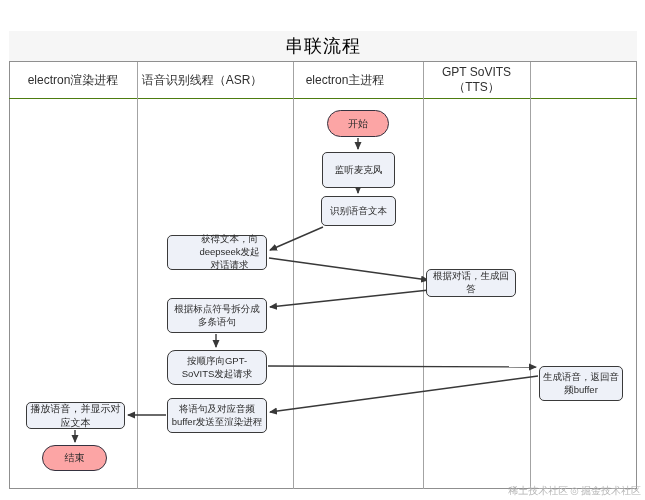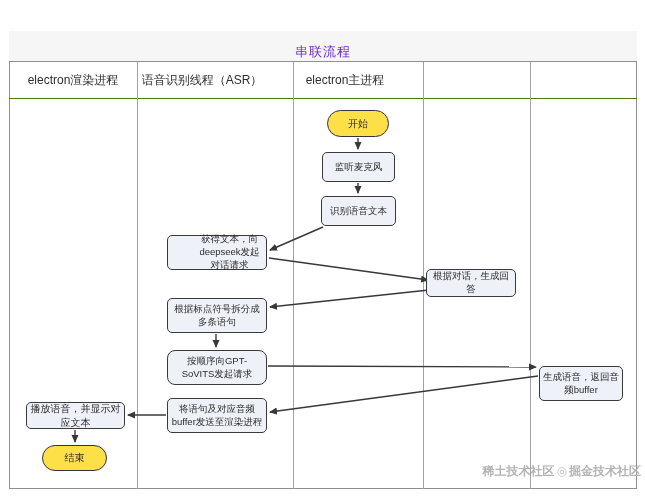--- a/index.html
+++ b/index.html
@@ -12,22 +12,22 @@
   }
   #stage { position: absolute; left: 0; top: 0; width: 645px; height: 500px; }
 
   .frame {
     position: absolute; left: 9px; top: 31px; width: 628px; height: 458px;
     border: 1px solid #8f8f8f; background: #ffffff;
   }
   .title-row {
     position: absolute; left: 9px; top: 31px; width: 628px; height: 31px;
     background: #f6f6f6; border-bottom: 1px solid #8f8f8f;
-    display: flex; align-items: flex-end; justify-content: center;
-    font-size: 13px; color: #6d28d9; letter-spacing: 1px;
+    display: flex; align-items: center; justify-content: center;
+    font-size: 18px; color: #000000; letter-spacing: 1px;
   }
   .header-row {
     position: absolute; left: 9px; top: 62px; width: 628px; height: 37px;
     display: flex; border-bottom: 1px solid #4d7c0f;
   }
   .lane-header {
     display: flex; align-items: center; justify-content: center;
     font-size: 12px; color: #2f2f2f; text-align: center;
   }
   .lane-divider {
@@ -37,47 +37,47 @@
 
   .node {
     position: absolute; display: flex; align-items: center; justify-content: center;
     text-align: center; font-size: 9.5px; line-height: 1.35; color: #2b2b2b;
     padding: 2px 3px;
   }
   .node.rect {
     background: #eef1f8; border: 1.3px solid #3a3a3a; border-radius: 5px;
   }
   .node.stadium {
-    background: #fde047; border: 1.3px solid #35323f; border-radius: 14px;
+    background: #fca5a5; border: 1.3px solid #35323f; border-radius: 14px;
     font-size: 10px;
   }
   .node.small { font-size: 10px; }
 
   svg.edges { position: absolute; left: 0; top: 0; width: 645px; height: 500px; pointer-events: none; }
 
   .watermark {
-    position: absolute; right: 4px; bottom: 20px;
-    font-size: 12px; color: #b3b3b3; white-space: nowrap;
+    position: absolute; right: 4px; bottom: 2px;
+    font-size: 10px; color: #b3b3b3; white-space: nowrap;
     background: transparent;
-    font-weight: bold;
   }
   .watermark .logo { color: #c0c0c0; margin: 0 2px; }
 </style>
 </head>
 <body>
 
 <div id="stage">
   <div class="frame"></div>
   <div class="title-row">
     <span>串联流程</span>
   </div>
   <div class="header-row" id="lane-headers">
       <div class="lane-header" style="width: 128px;">electron渲染进程</div>
       <div class="lane-header" style="width: 130px;">语音识别线程（ASR）</div>
       <div class="lane-header" style="width: 156px;">electron主进程</div>
+      <div class="lane-header" style="width: 107px;">GPT SoVITS（TTS）</div>
     </div>
   <div id="lane-dividers">
       <div class="lane-divider" style="left: 137px;"></div>
       <div class="lane-divider" style="left: 293px;"></div>
       <div class="lane-divider" style="left: 423px;"></div>
       <div class="lane-divider" style="left: 530px;"></div>
     </div>
 
   <svg class="edges" id="edge-layer" viewBox="0 0 645 500">
     <defs>
@@ -94,21 +94,21 @@
         <line x1="216" y1="334" x2="216" y2="347" stroke="#383838" stroke-width="1.4" marker-end="url(#arrow)"></line>
         <line x1="268" y1="366" x2="536" y2="367" stroke="#383838" stroke-width="1.4" marker-end="url(#arrow)"></line>
         <line x1="538" y1="376" x2="270" y2="412" stroke="#383838" stroke-width="1.4" marker-end="url(#arrow)"></line>
         <line x1="166" y1="415" x2="128" y2="415" stroke="#383838" stroke-width="1.4" marker-end="url(#arrow)"></line>
         <line x1="75" y1="430" x2="75" y2="442" stroke="#383838" stroke-width="1.4" marker-end="url(#arrow)"></line>
       </g>
   </svg>
 
   <div id="node-layer">
       <div class="node stadium" style="left: 327px; top: 110px; width: 62px; height: 27px;">开始</div>
-      <div class="node rect" style="left: 322px; top: 152px; width: 73px; height: 30px;">监听麦克风</div>
+      <div class="node rect" style="left: 322px; top: 152px; width: 73px; height: 36px;">监听麦克风</div>
       <div class="node rect" style="left: 321px; top: 196px; width: 75px; height: 30px;">识别语音文本</div>
       <div class="node rect" style="left: 167px; top: 235px; width: 100px; height: 35px; padding-left: 28px;">获得文本，向deepseek发起对话请求</div>
       <div class="node rect" style="left: 426px; top: 269px; width: 90px; height: 28px;">根据对话，生成回答</div>
       <div class="node rect" style="left: 167px; top: 298px; width: 100px; height: 35px;">根据标点符号拆分成多条语句</div>
       <div class="node rect" style="left: 167px; top: 350px; width: 100px; height: 35px; border-radius: 8px;">按顺序向GPT-SoVITS发起请求</div>
       <div class="node rect" style="left: 539px; top: 350px; width: 84px; height: 35px; margin-top: 16px;">生成语音，返回音频buffer</div>
       <div class="node rect" style="left: 167px; top: 398px; width: 100px; height: 35px;">将语句及对应音频buffer发送至渲染进程</div>
       <div class="node rect small" style="left: 26px; top: 402px; width: 99px; height: 27px;">播放语音，并显示对应文本</div>
       <div class="node stadium" style="left: 42px; top: 445px; width: 65px; height: 26px;">结束</div>
     </div>

